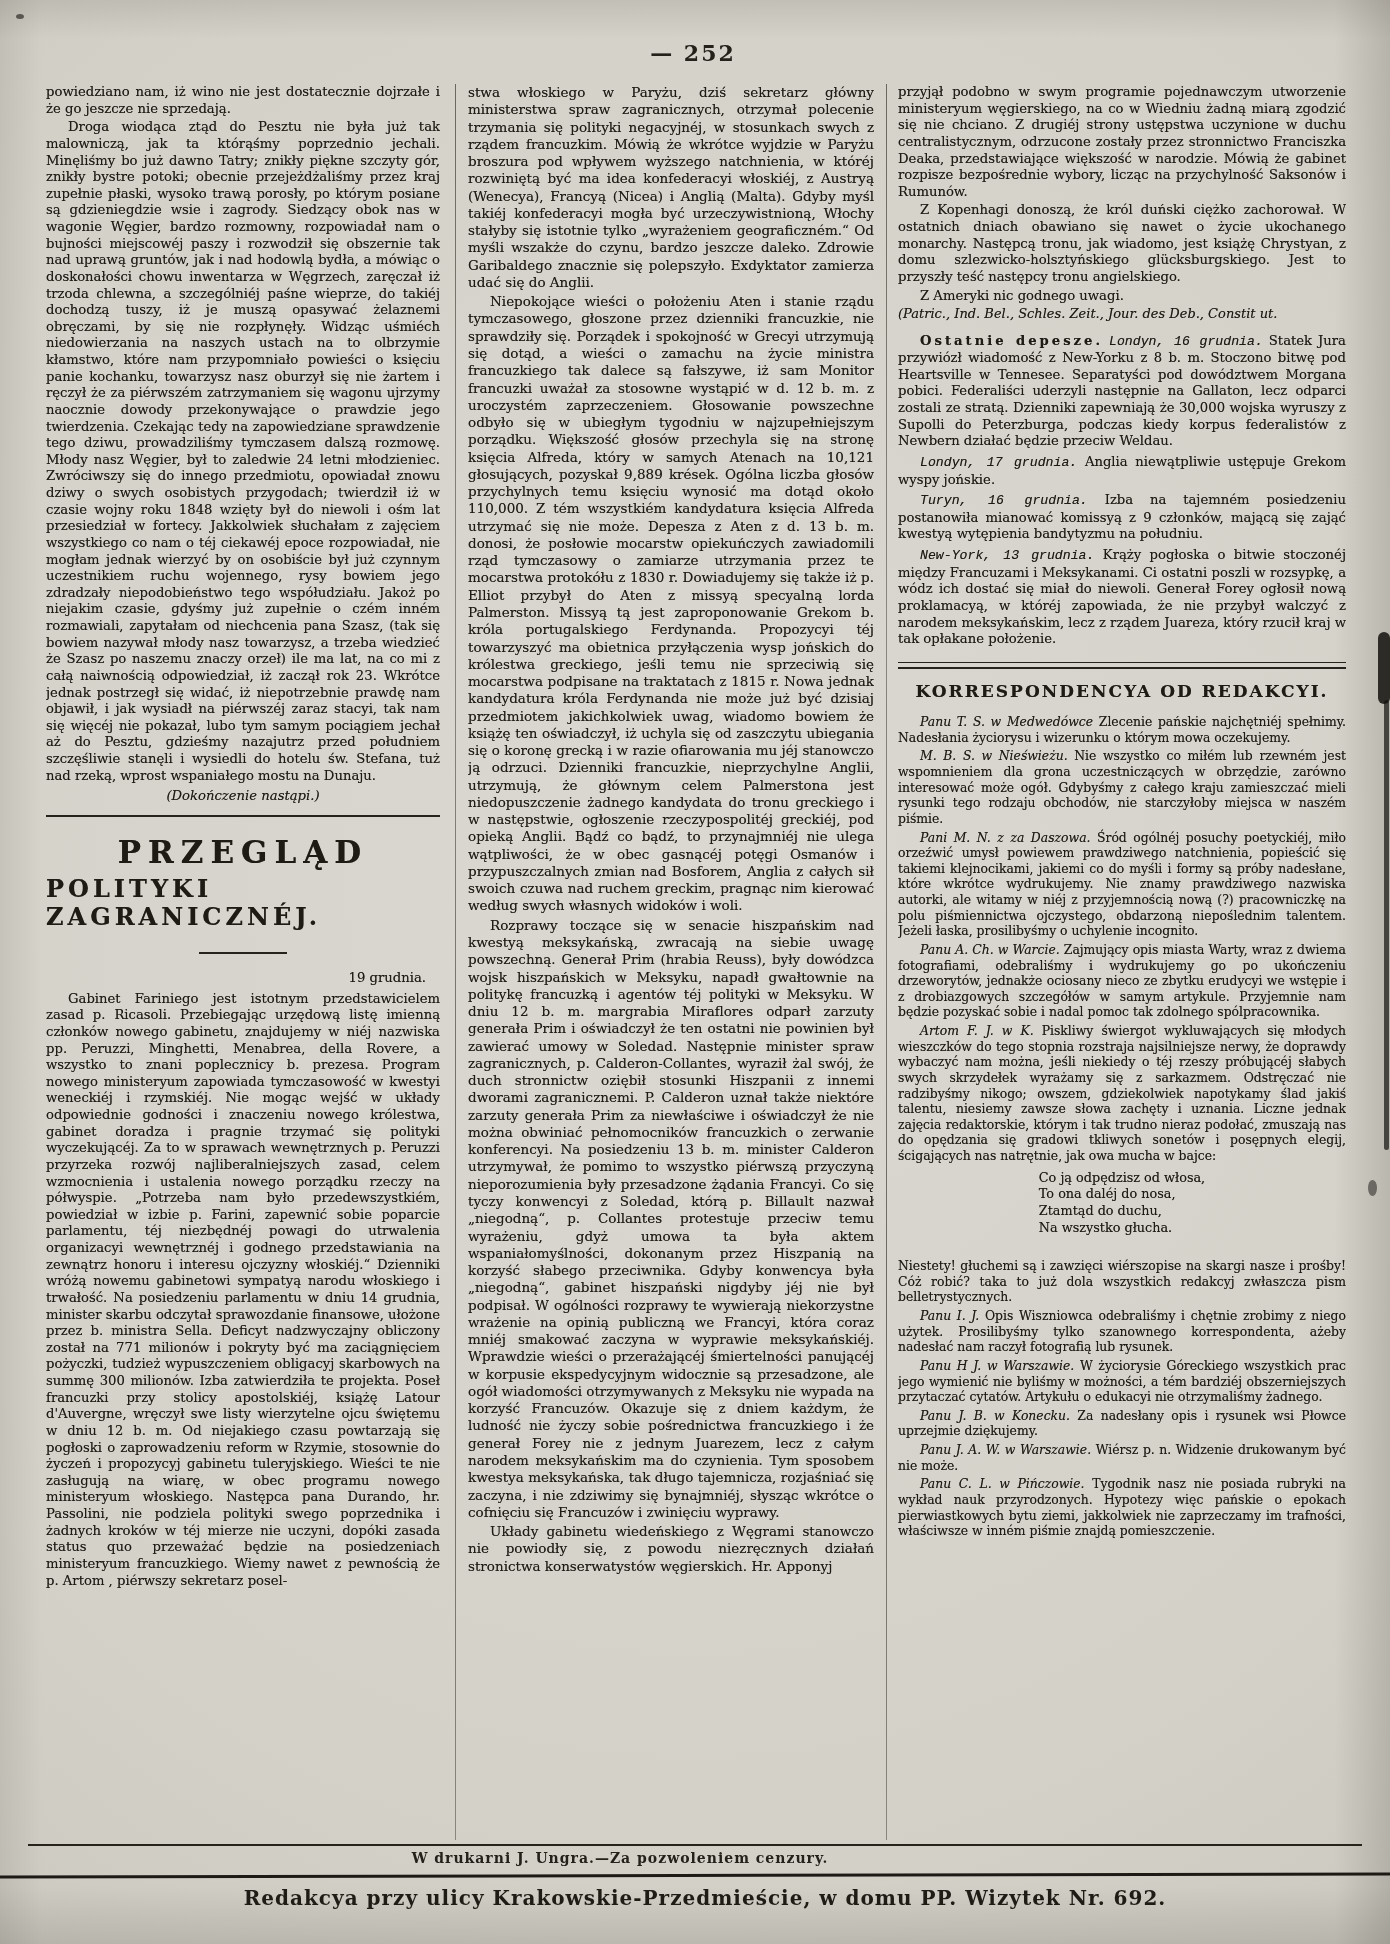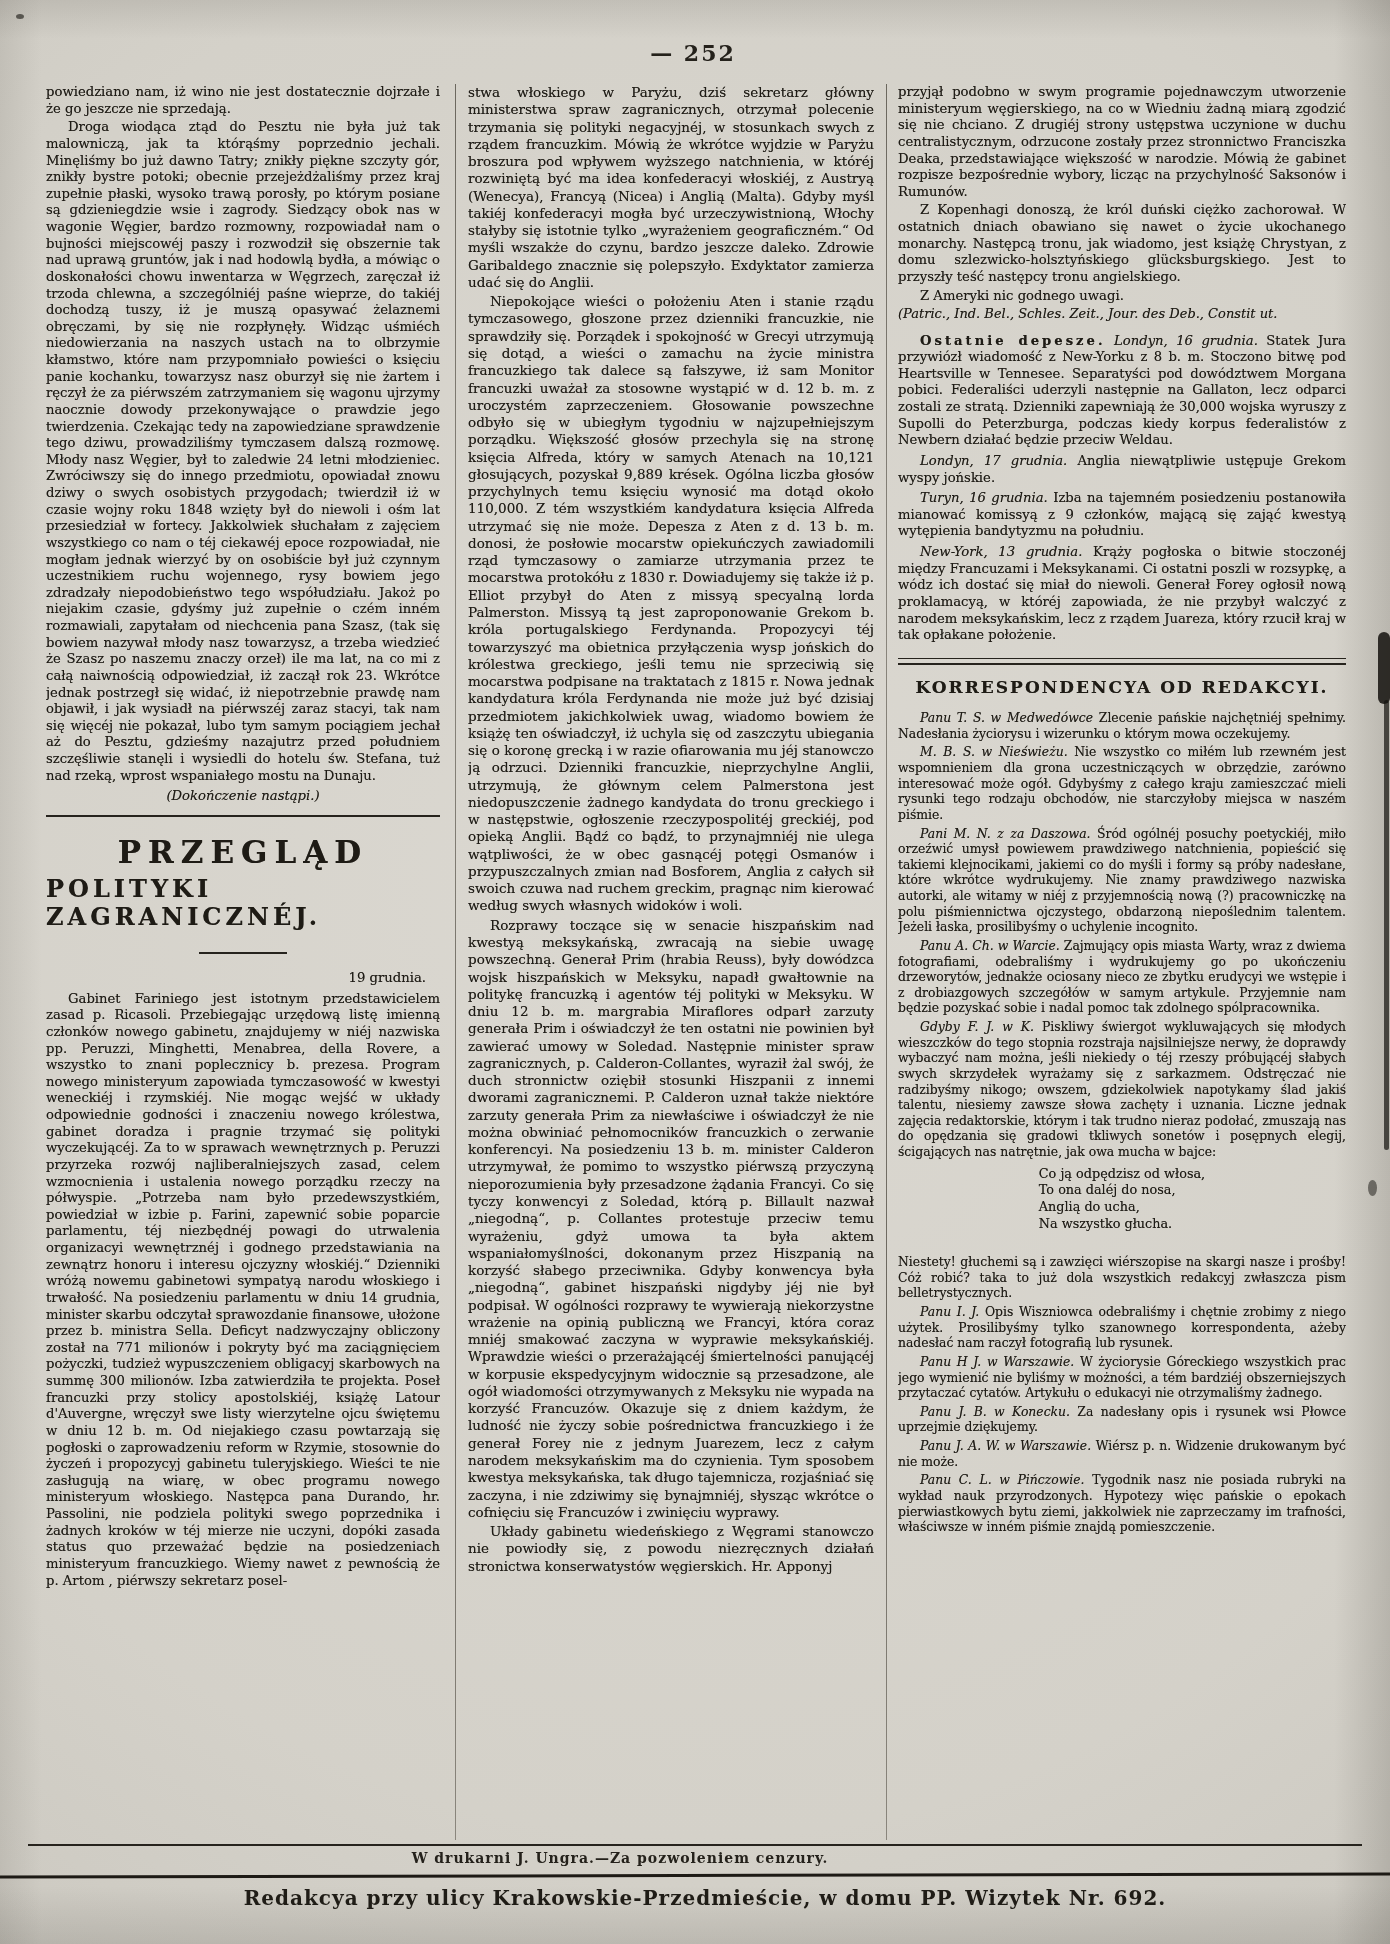--- a/index.html
+++ b/index.html
@@ -30,21 +30,21 @@
   .col p{margin:0 0 2px 0;text-indent:22px;}
   .col p.noind{text-indent:0;}
   .note{text-align:center;text-indent:0 !important;font-style:italic;margin:4px 0 6px 0 !important;}
   .rule-full{height:2px;background:#26231d;margin:10px 0 18px 0;}
   .h1{text-align:center;font-size:31px;font-weight:bold;letter-spacing:7px;line-height:1.15;}
   .h2{font-size:24px;font-weight:bold;letter-spacing:4px;line-height:1.2;margin-top:4px;}
   .rule-short{width:88px;height:2px;background:#26231d;margin:20px auto 16px auto;}
   .dateline{text-align:right;text-indent:0 !important;padding-right:14px;margin:0 0 4px 0 !important;}
   .sources{font-style:italic;text-indent:0 !important;margin:2px 0 10px 0 !important;font-size:13px;}
   .dispatch .dlead{font-weight:bold;letter-spacing:3px;}
-  .dispatch .ddate{font-style:italic;}
+  .dispatch .ddate{font-style:italic;font-family:Liberation Mono, monospace;}
   .dispatch{margin-bottom:4px !important;}
   .double-rule{height:4px;border-top:1px solid #26231d;border-bottom:2px solid #26231d;margin:14px 0 12px 0;}
   .corr-title{text-align:center;font-weight:bold;font-size:17px;letter-spacing:2px;margin:2px 0 12px 0;}
   .corr{font-size:12.4px;line-height:1.26;text-indent:18px;margin-bottom:3px !important;}
   .corr .clead{font-style:italic;}
   .poem{width:fit-content;margin:6px auto 22px auto;font-size:12.8px;line-height:1.3;text-align:left;}
   .footer-rule-thin{position:absolute;top:1844px;left:28px;right:28px;height:2px;background:#26231d;}
   .footer-printer{position:absolute;top:1850px;left:0;width:1240px;text-align:center;font-size:14px;font-weight:bold;letter-spacing:1px;color:#24211b;}
   .footer-rule-thick{position:absolute;top:1874px;left:0;right:0;height:3px;background:#1d1a15;transform:rotate(-0.12deg);}
   .footer-address{position:absolute;top:1886px;left:60px;width:1290px;text-align:center;font-size:20px;font-weight:bold;letter-spacing:1px;color:#1f1c16;}
@@ -121,28 +121,28 @@
     </p>
     <p class="corr">
       <span class="clead">Pani M. N. z za Daszowa.</span>
       <span>Śród ogólnéj posuchy poetyckiéj, miło orzeźwić umysł powiewem prawdziwego natchnienia, popieścić się takiemi klejnocikami, jakiemi co do myśli i formy są próby nadesłane, które wkrótce wydrukujemy. Nie znamy prawdziwego nazwiska autorki, ale witamy w niéj z przyjemnością nową (?) pracowniczkę na polu piśmiennictwa ojczystego, obdarzoną niepoślednim talentem. Jeżeli łaska, prosilibyśmy o uchylenie incognito.</span>
     </p>
     <p class="corr">
       <span class="clead">Panu A. Ch. w Warcie.</span>
       <span>Zajmujący opis miasta Warty, wraz z dwiema fotografiami, odebraliśmy i wydrukujemy go po ukończeniu drzeworytów, jednakże ociosany nieco ze zbytku erudycyi we wstępie i z drobiazgowych szczegółów w samym artykule. Przyjemnie nam będzie pozyskać sobie i nadal pomoc tak zdolnego spólpracownika.</span>
     </p>
     <p class="corr">
-      <span class="clead">Gdyby F. J. w K.</span>
+      <span class="clead">Artom F. J. w K.</span>
       <span>Piskliwy świergot wykluwających się młodych wieszczków do tego stopnia rozstraja najsilniejsze nerwy, że doprawdy wybaczyć nam można, jeśli niekiedy o téj rzeszy próbującéj słabych swych skrzydełek wyrażamy się z sarkazmem. Odstręczać nie radzibyśmy nikogo; owszem, gdziekolwiek napotykamy ślad jakiś talentu, niesiemy zawsze słowa zachęty i uznania. Liczne jednak zajęcia redaktorskie, którym i tak trudno nieraz podołać, zmuszają nas do opędzania się gradowi tkliwych sonetów i posępnych elegij, ścigających nas natrętnie, jak owa mucha w bajce:</span>
     </p>
 
     <div class="poem">
       <div>Co ją odpędzisz od włosa,</div>
       <div>To ona daléj do nosa,</div>
-      <div>Anglią do ucha,</div>
+      <div>Ztamtąd do duchu,</div>
       <div>Na wszystko głucha.</div>
     </div>
 
     <p class="corr noind">Niestety! głuchemi są i zawzięci wiérszopise na skargi nasze i prośby! Cóż robić? taka to już dola wszystkich redakcyj zwłaszcza pism belletrystycznych.</p>
 
     <p class="corr">
       <span class="clead">Panu I. J.</span>
       <span>Opis Wiszniowca odebraliśmy i chętnie zrobimy z niego użytek. Prosilibyśmy tylko szanownego korrespondenta, ażeby nadesłać nam raczył fotografią lub rysunek.</span>
     </p>
     <p class="corr">

